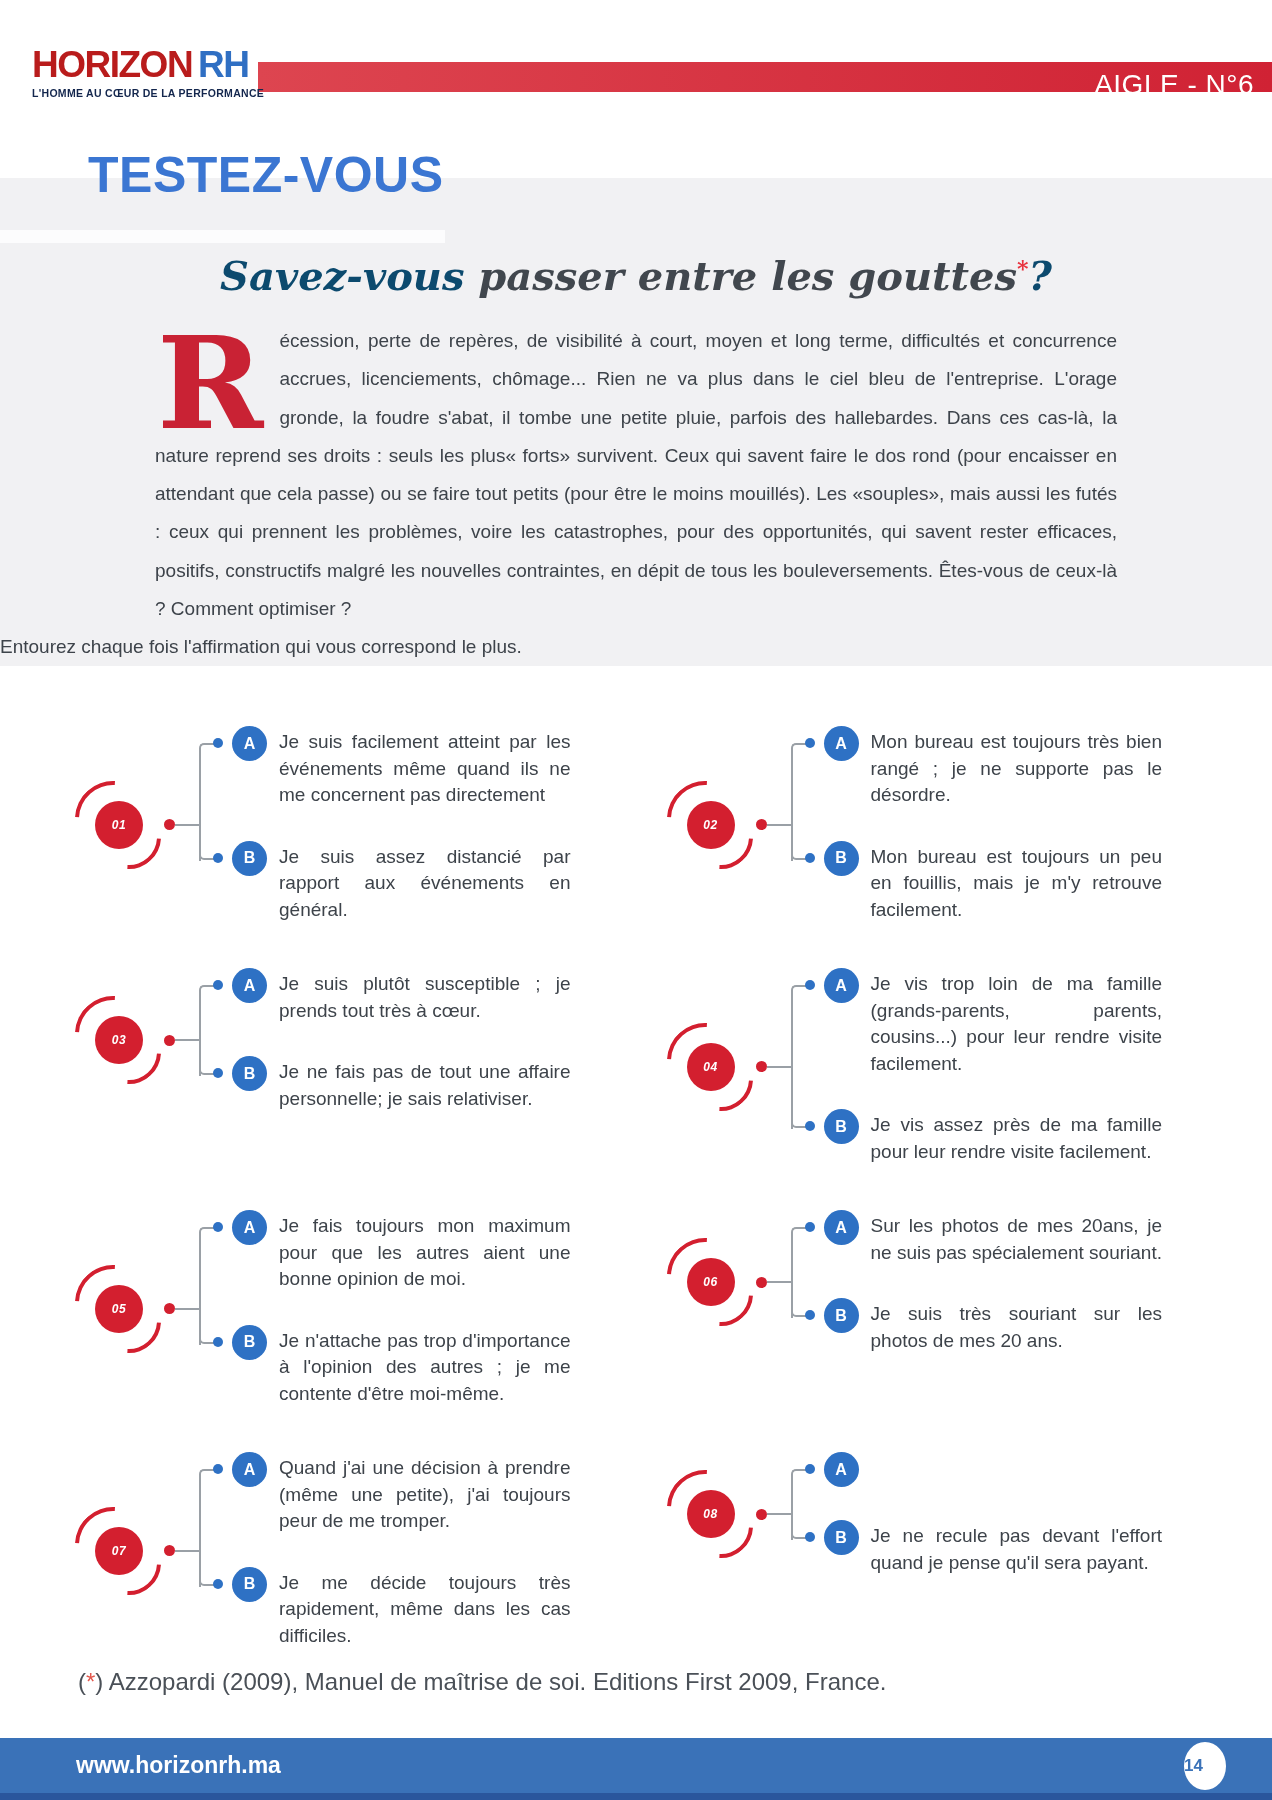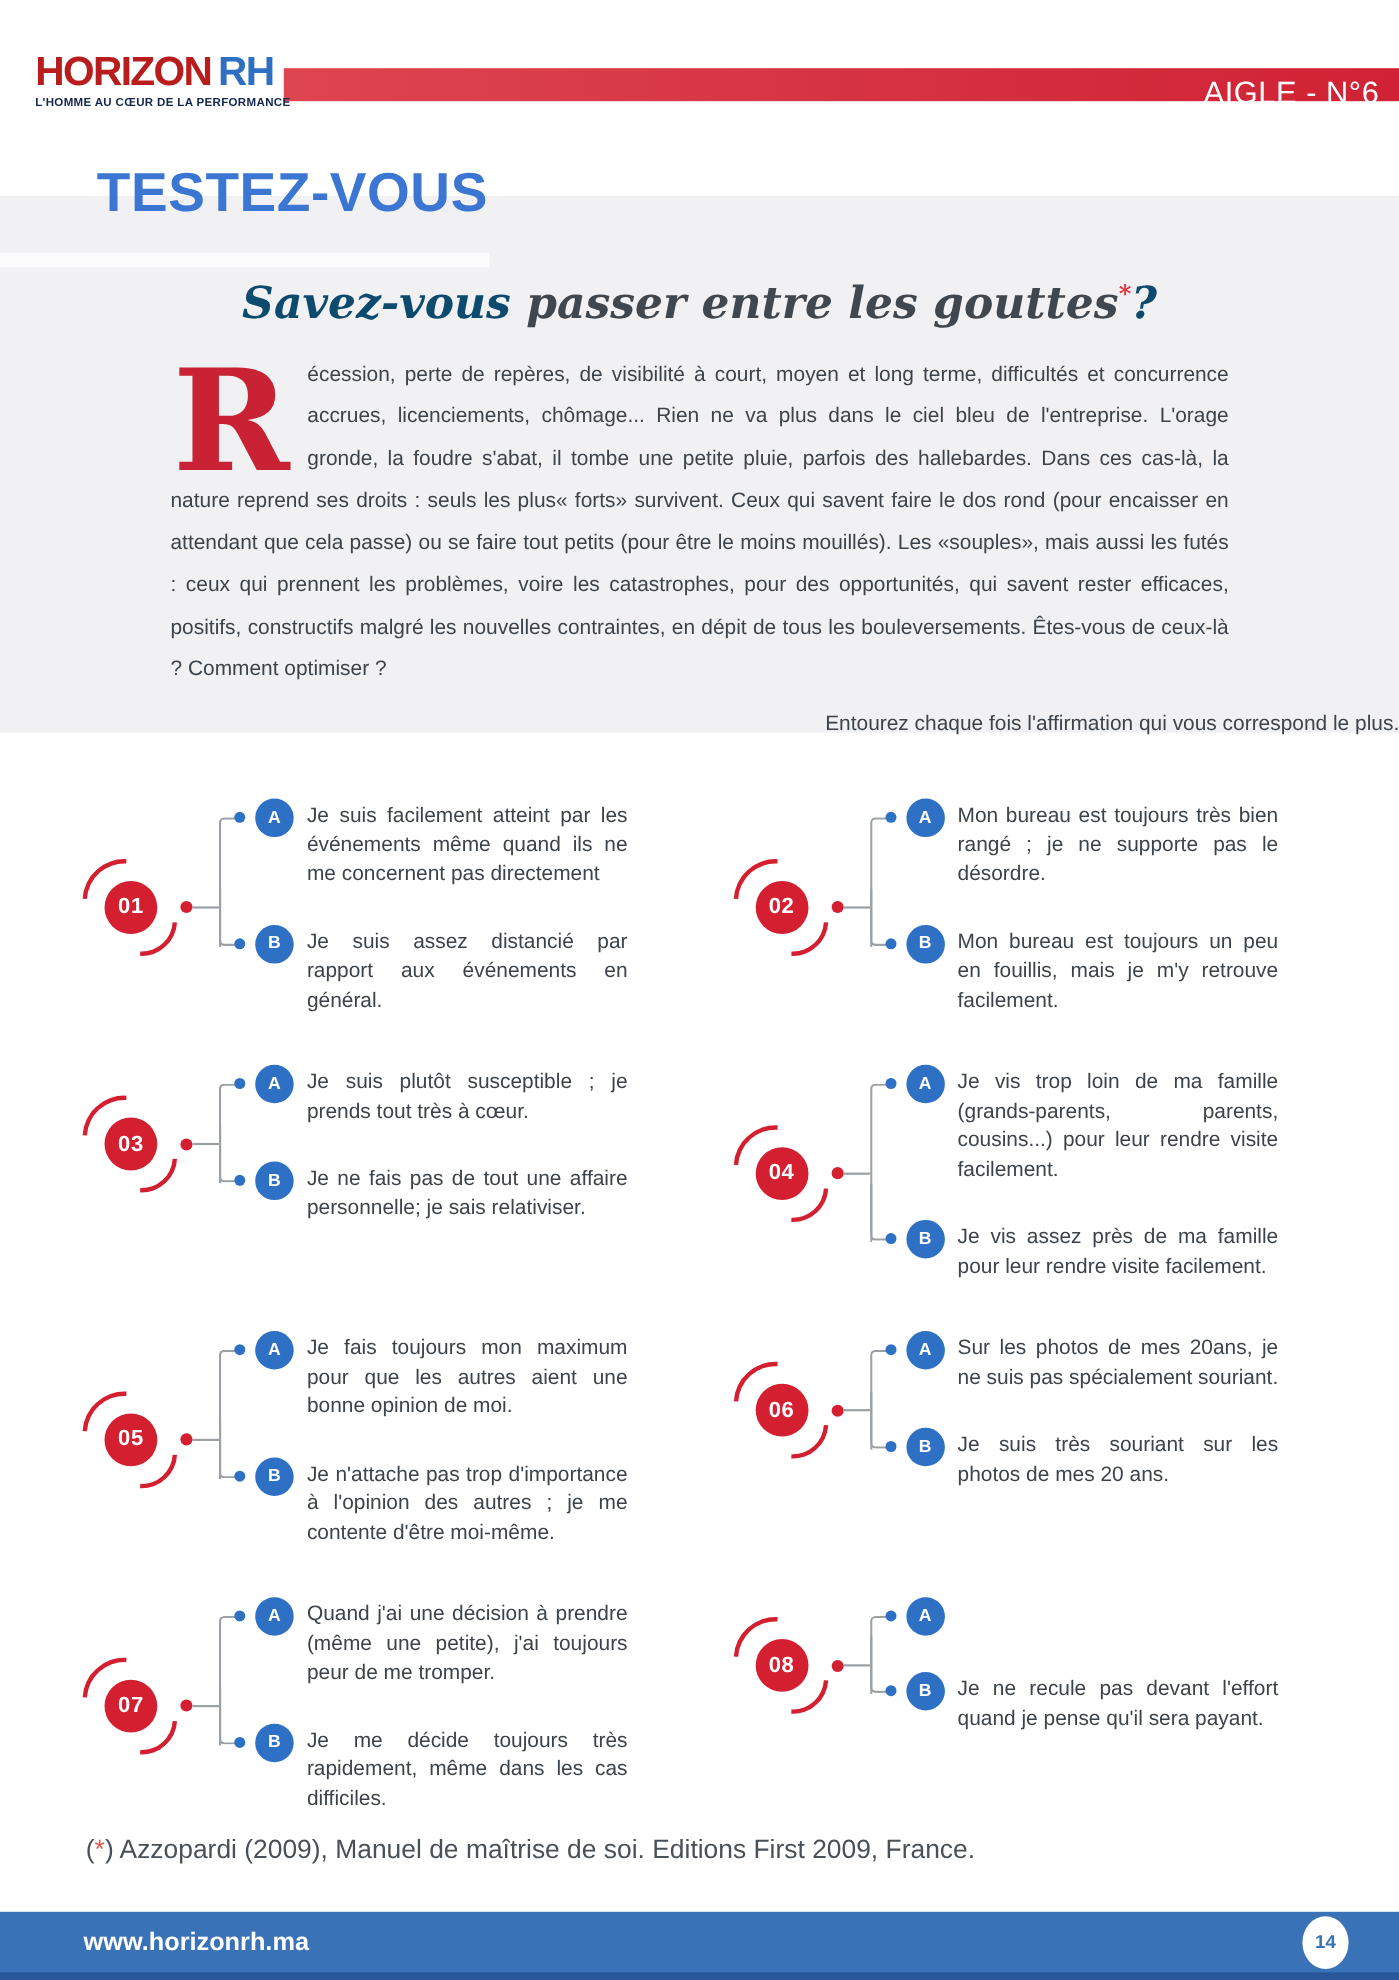--- a/index.html
+++ b/index.html
@@ -39,34 +39,34 @@
   .it-dark { color:#41474e; }
   .it-star { color:#e8323e; font-size:55%; vertical-align:super; }
   .intro-body {
     width:962px; margin:24px auto 0; font-size:19px; line-height:38.3px;
     text-align:justify; color:#3d434a;
   }
   .dropcap {
     float:left; font-family:"DejaVu Serif", serif; font-weight:bold;
     font-size:128px; line-height:106px; color:#c92234; margin:8px 16px 0 2px;
   }
-  .intro-closing { text-align:right; font-size:19px; line-height:38px; color:#3d434a; margin-top:12px; }
+  .intro-closing { text-align:left; font-size:19px; line-height:38px; color:#3d434a; margin-top:0; }
 
   
   .questions {
     position:absolute; top:726px; left:75px; right:110px;
     display:grid; grid-template-columns:1fr 1fr; column-gap:96px; row-gap:45px;
     align-items:start;
   }
   .question { display:flex; align-items:center; }
   .badge-assembly { width:88px; height:92px; position:relative; flex-shrink:0; }
   .qnum {
     position:absolute; left:20px; top:22px; width:48px; height:48px; border-radius:50%;
-    background:#d31f2f; color:#ffffff; font-weight:bold; font-size:20px; letter-spacing:0.5px;
-    display:flex; align-items:center; justify-content:center;
+    background:#d31f2f; color:#ffffff; font-weight:bold; font-size:12px; letter-spacing:0.5px;
+    display:flex; align-items:center; justify-content:center;font-style:italic;
   }
   .arc { position:absolute; border-radius:50%; border:4px solid transparent; }
   .arc-tl { left:0; top:2px; width:76px; height:76px; border-top-color:#d31f2f; transform:rotate(-42deg); }
   .arc-br { left:22px; top:26px; width:64px; height:64px; border-bottom-color:#d31f2f; transform:rotate(-42deg); }
   .conn-dot { width:11px; height:11px; border-radius:50%; background:#d31f2f; flex-shrink:0; margin-left:1px; }
   .conn-line { width:24px; height:2px; background:#9aa0a6; flex-shrink:0; }
   .options { flex:1; display:flex; flex-direction:column; gap:32px; }
   .option { position:relative; padding-left:80px; min-height:36px; }
   .option-a::before {
     content:""; position:absolute; left:0; top:17px; width:14px;
@@ -93,21 +93,21 @@
   .footer {
     position:absolute; left:0; right:0; bottom:0; height:62px;
     background:#3a72b8; border-bottom:7px solid #2a569c;
     display:flex; align-items:center;
   }
   .site { color:#ffffff; font-weight:bold; font-size:23px; margin-left:76px; cursor:pointer; }
   .page-circle {
     position:absolute; right:46px; top:50%; transform:translateY(-50%);
     width:42px; height:48px; border-radius:50%; background:#ffffff;
     color:#3a72b8; font-weight:bold; font-size:17px;
-    display:flex; align-items:center; justify-content:center;
+    display:flex; align-items:center; justify-content:flex-start;
   }
 </style>
 </head>
 <body>
 
 <div class="logo">
   <div class="logo-line">
     <span class="logo-red">HORIZON</span><span class="logo-blue">RH</span>
   </div>
   <div class="logo-tag">L'HOMME AU CŒUR DE LA PERFORMANCE</div>

